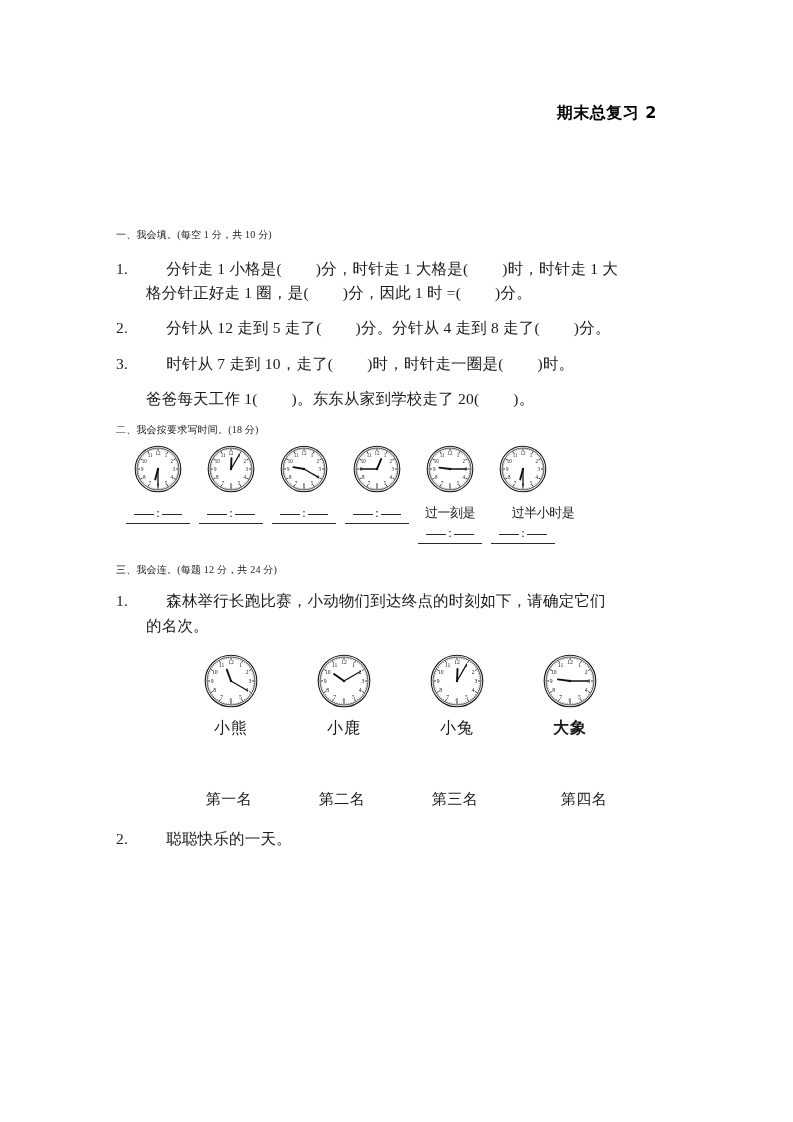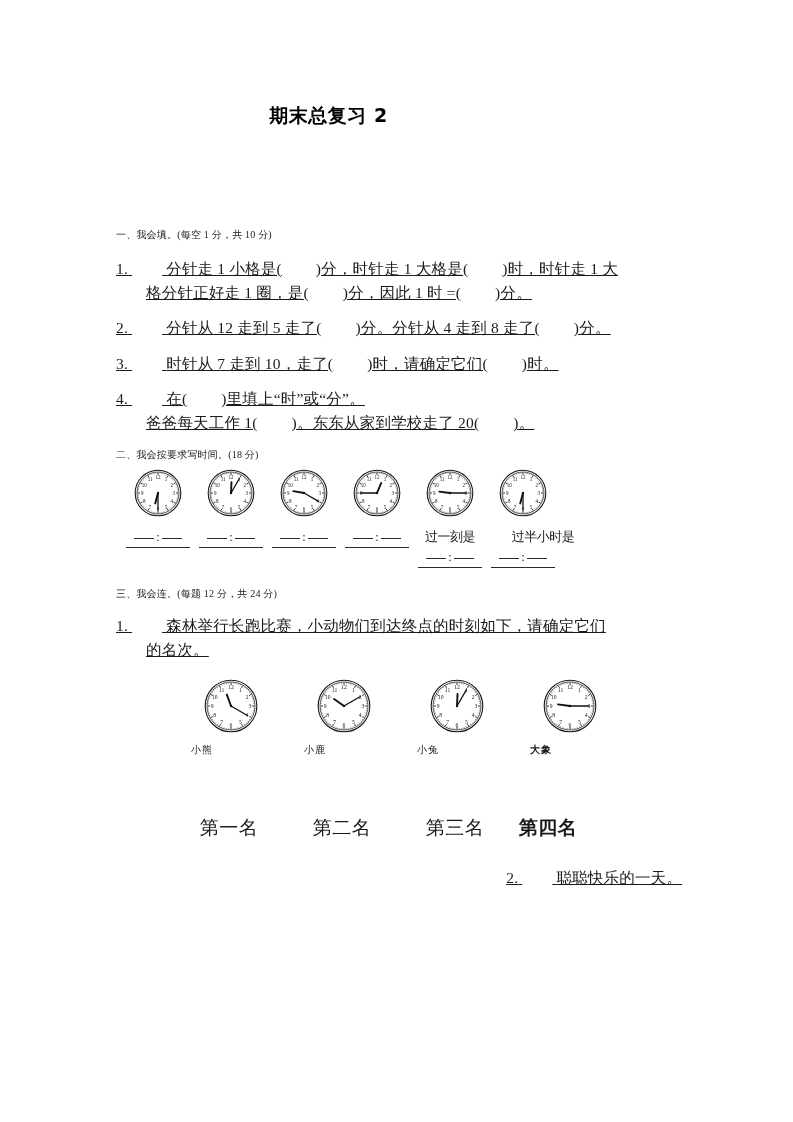--- a/index.html
+++ b/index.html
@@ -19,24 +19,24 @@
     position: absolute;
     inset: 0;
   }
 
   
   .doc-title {
     position: absolute;
     top: 103px;
     left: 0;
     width: 657px;
-    text-align: center;
+    text-align: right;
     font-family: "DejaVu Sans", sans-serif;
     font-weight: bold;
-    font-size: 19px;
+    font-size: 16px;
     letter-spacing: 0.5px;
     color: #000;
   }
 
   
   .body-col {
     position: absolute;
     top: 228px;
     left: 116px;
     width: 566px;
@@ -47,21 +47,20 @@
     line-height: 1.35;
     margin: 0 0 16px 0;
     letter-spacing: 0.2px;
   }
   .q-line {
     font-size: 15.5px;
     line-height: 1.38;
     margin: 0 0 3px 0;
     letter-spacing: 0.2px;
     white-space: nowrap;
-    text-decoration: underline;
   }
   .q-block { margin-bottom: 14px; }
   .q-indent { padding-left: 30px; }
   .gap { display: inline-block; width: 34px; }
   .gap-sm { display: inline-block; width: 30px; }
 
   
   .clockrow2 {
     position: relative;
     height: 58px;
@@ -126,38 +125,38 @@
   .clockrow3 .clk { position: absolute; top: 0; }
   .animalrow {
     position: relative;
     height: 24px;
     margin-top: 2px;
   }
   .animalrow .alabel {
     position: absolute;
     top: 0;
     width: 80px;
-    text-align: left;
-    font-size: 10px;
+    text-align: center;
+    font-size: 16px;
     letter-spacing: 1px;
   }
   .rankrow {
     position: relative;
     height: 26px;
     margin-top: 48px;
   }
   .rankrow .rlabel {
     position: absolute;
     top: 0;
     width: 80px;
     text-align: center;
-    font-size: 19px;
+    font-size: 15px;
     letter-spacing: 0.5px;
   }
-  .tail-line { margin-top: 26px; text-align: right; }
+  .tail-line { margin-top: 12px; }
 
   svg { display: block; }
 </style>
 </head>
 <body>
 
 <div class="page">
 
   <div class="doc-title">期末总复习 2</div>
 
@@ -181,30 +180,25 @@
         <span>2.</span>
         <span class="gap-sm"></span>
         <span>分针从 12 走到 5 走了(</span><span class="gap"></span><span>)分。分针从 4 走到 8 走了(</span><span class="gap"></span><span>)分。</span>
       </div>
     </div>
 
     <div class="q-block">
       <div class="q-line">
         <span>3.</span>
         <span class="gap-sm"></span>
-        <span>时针从 7 走到 10，走了(</span><span class="gap"></span><span>)时，请确定它们(</span><span class="gap"></span><span>)时。</span>
+        <span>时针从 7 走到 10，走了(</span><span class="gap"></span><span>)时，时针走一圈是(</span><span class="gap"></span><span>)时。</span>
       </div>
     </div>
 
     <div class="q-block">
-      <div class="q-line">
-        <span>4.</span>
-        <span class="gap-sm"></span>
-        <span>在(</span><span class="gap"></span><span>)里填上“时”或“分”。</span>
-      </div>
       <div class="q-line q-indent">
         <span>爸爸每天工作 1(</span><span class="gap"></span><span>)。东东从家到学校走了 20(</span><span class="gap"></span><span>)。</span>
       </div>
     </div>
 
     <div class="sec-head" style="margin-top:1px;margin-bottom:6px;">二、我会按要求写时间。(18 分)</div>
 
     <div class="clockrow2" id="clockrow2">
         <div class="clk" style="left: 4px;">
           <svg width="48" height="48" viewBox="0 0 48 48" xmlns="http://www.w3.org/2000/svg">
@@ -1052,21 +1046,21 @@
     <div class="animalrow" id="animalrow">
         <div class="alabel" style="left: 75px;">小熊</div>
         <div class="alabel" style="left: 188px;">小鹿</div>
         <div class="alabel" style="left: 301px;">小兔</div>
         <div class="alabel" style="left: 414px; font-weight: bold;">大象</div>
       </div>
     <div class="rankrow" id="rankrow">
         <div class="rlabel" style="left: 73px;">第一名</div>
         <div class="rlabel" style="left: 186px;">第二名</div>
         <div class="rlabel" style="left: 299px;">第三名</div>
-        <div class="rlabel" style="left: 392px; font-weight: bold;">第四名</div>
+        <div class="rlabel" style="left: 428px;">第四名</div>
       </div>
 
     <div class="q-line tail-line">
       <span>2.</span>
       <span class="gap-sm"></span>
       <span>聪聪快乐的一天。</span>
     </div>
 
   </div>
 </div>

